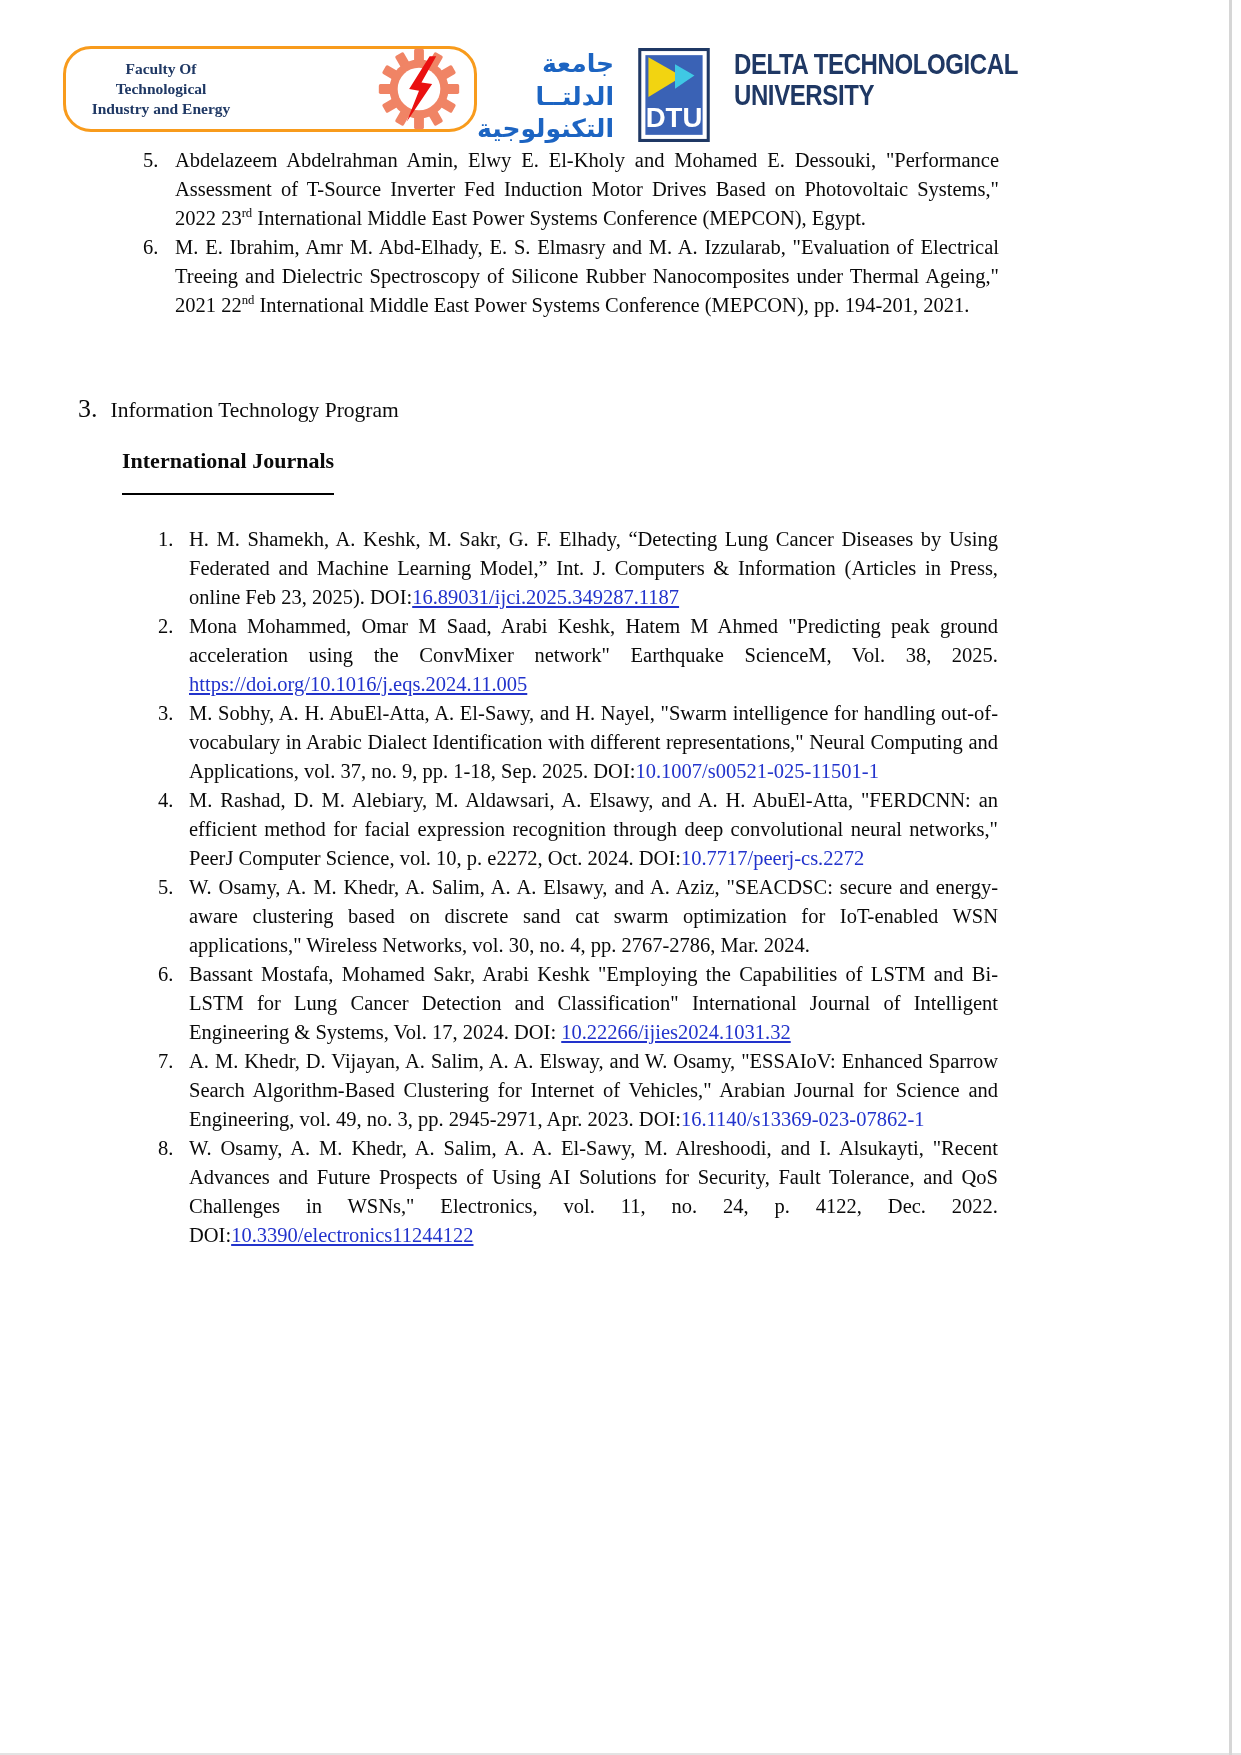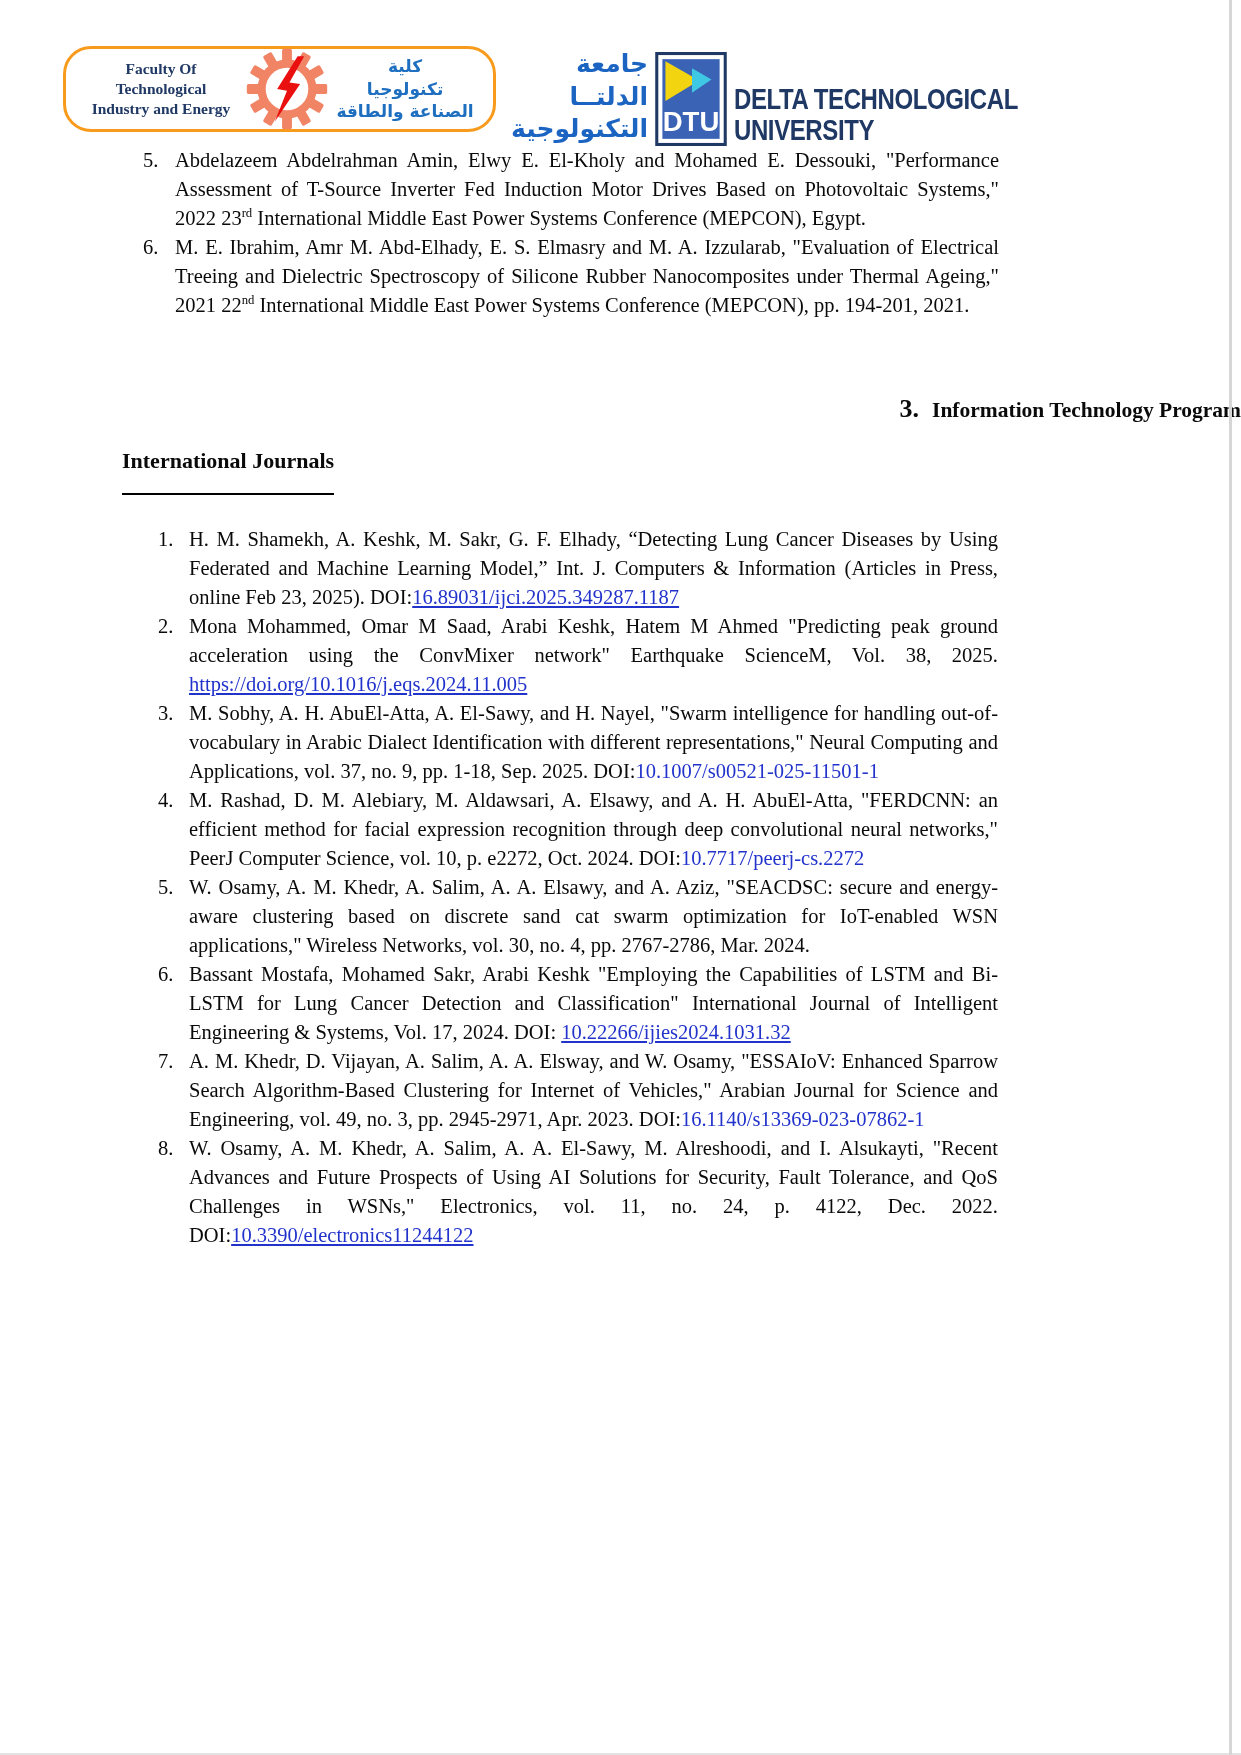--- a/index.html
+++ b/index.html
@@ -21,21 +21,21 @@
 
   .faculty-logo { width:438px; height:86px; box-sizing:border-box;
     border:3.5px solid var(--orange); border-radius:28px;
     display:flex; align-items:center; justify-content:space-between; padding:2px 14px; background:#fff; }
   .f-en { width:162px; text-align:center; font-weight:bold; font-size:15.5px;
     line-height:1.3; color:var(--navy); }
   .f-gear { width:82px; height:82px; flex:none; }
   .f-ar { width:148px; text-align:center; font-weight:bold; font-size:17px; line-height:1.35;
     color:var(--arabic-blue); direction:rtl; font-family:"DejaVu Sans", sans-serif; }
 
-  .uni-logo { display:flex; align-items:flex-end; gap:7px; margin-top:2px; }
+  .uni-logo { display:flex; align-items:flex-start; gap:24px; margin-top:2px; }
   .u-ar { font-size:25px; font-weight:bold; color:var(--uni-blue); line-height:1.3;
     text-align:right; direction:rtl; font-family:"DejaVu Sans", sans-serif; }
   .u-shield { width:72px; height:94px; flex:none; }
   .u-en { font-family:"Liberation Sans", sans-serif; font-weight:800; color:var(--navy);
     font-size:30px; line-height:1.04; transform:scaleX(0.80); transform-origin:left center;
     white-space:nowrap; letter-spacing:-0.5px; }
 
   
   .ref-list { list-style:none; padding:0; font-size:20.5px; line-height:1.415; }
   .ref-item { display:flex; }
@@ -46,21 +46,21 @@
   .prev { margin:14px 0 0 143px; width:856px; }
   .prev .ref-num { width:32px; }
 
   .journals { margin:30px 0 0 158px; width:840px; }
   .journals .ref-num { width:31px; }
 
   .doi-link { color:var(--link); text-decoration:none; cursor:pointer; }
   .doi-link.u { text-decoration:underline; }
 
   
-  .section-heading { margin:74px 0 0 78px; font-weight:bold;text-align:right; }
+  .section-heading { margin:74px 0 0 78px; font-weight:normal; }
   .sec-num { font-size:26px; margin-right:13px; }
   .sec-title { font-size:21.5px; }
 
   .sub-heading { margin:24px 0 0 122px; font-size:22px; font-weight:bold; }
   .sub-heading .ul { border-bottom:2.5px solid #000; padding-bottom:19px; display:inline-block; }
 
   .footer { position:absolute; top:1598px; left:0; width:100%; text-align:center; font-size:20px; }
 </style>
 </head>
 <body>
@@ -88,25 +88,20 @@
             <rect x="44" y="1" width="12" height="16" rx="2" transform="rotate(210 50 50)"></rect>
             <rect x="44" y="1" width="12" height="16" rx="2" transform="rotate(240 50 50)"></rect>
             <rect x="44" y="1" width="12" height="16" rx="2" transform="rotate(270 50 50)"></rect>
             <rect x="44" y="1" width="12" height="16" rx="2" transform="rotate(300 50 50)"></rect>
             <rect x="44" y="1" width="12" height="16" rx="2" transform="rotate(330 50 50)"></rect>
             <circle cx="50" cy="50" r="36"></circle>
           </g>
           <circle cx="50" cy="50" r="26" fill="#ffffff"></circle>
           <polygon points="63,10 38,50 50,52 35,90 66,44 53,42 71,10" style="fill:var(--bolt)"></polygon>
         </svg>
-      </div>
-      <div class="f-ar">
-        <div>كلية</div>
-        <div>تكنولوجيا</div>
-        <div>الصناعة والطاقة</div>
       </div>
     </div>
 
     <div class="uni-logo">
       <div class="u-ar">
         <div>جامعة الدلتــا</div>
         <div>التكنولوجية</div>
       </div>
       <div class="u-shield">
         <svg viewBox="0 0 70 92" width="72" height="94" aria-hidden="true">

